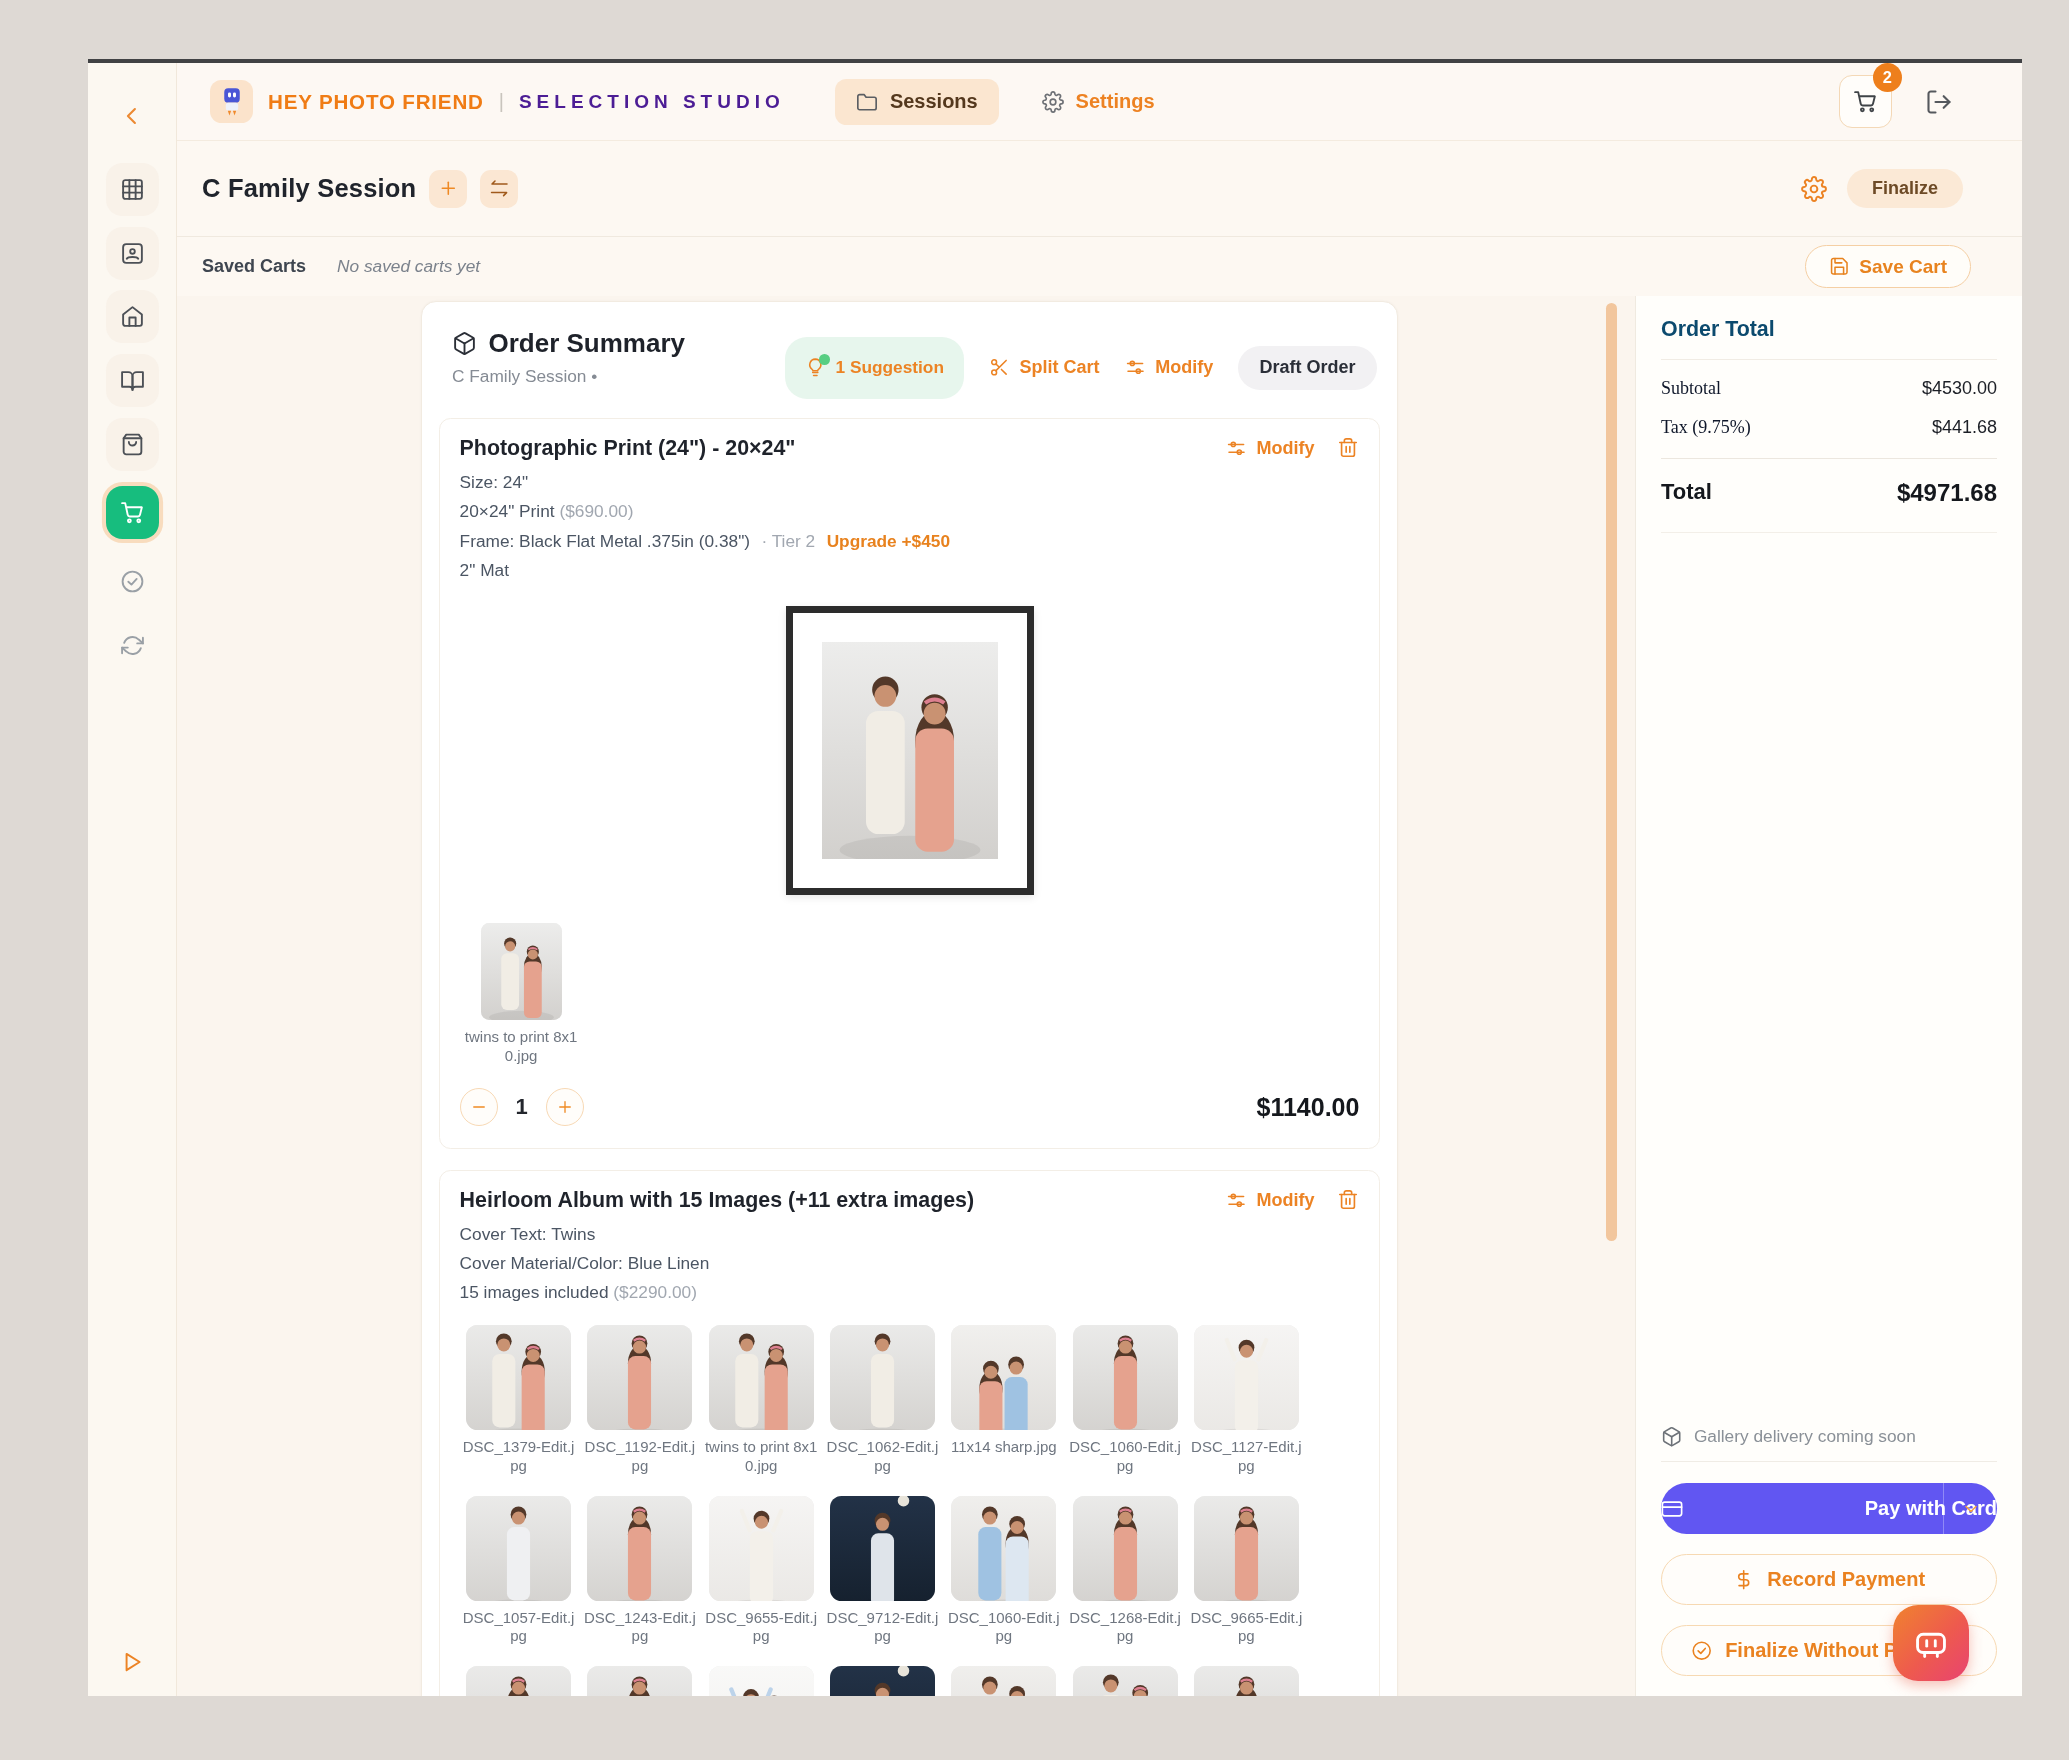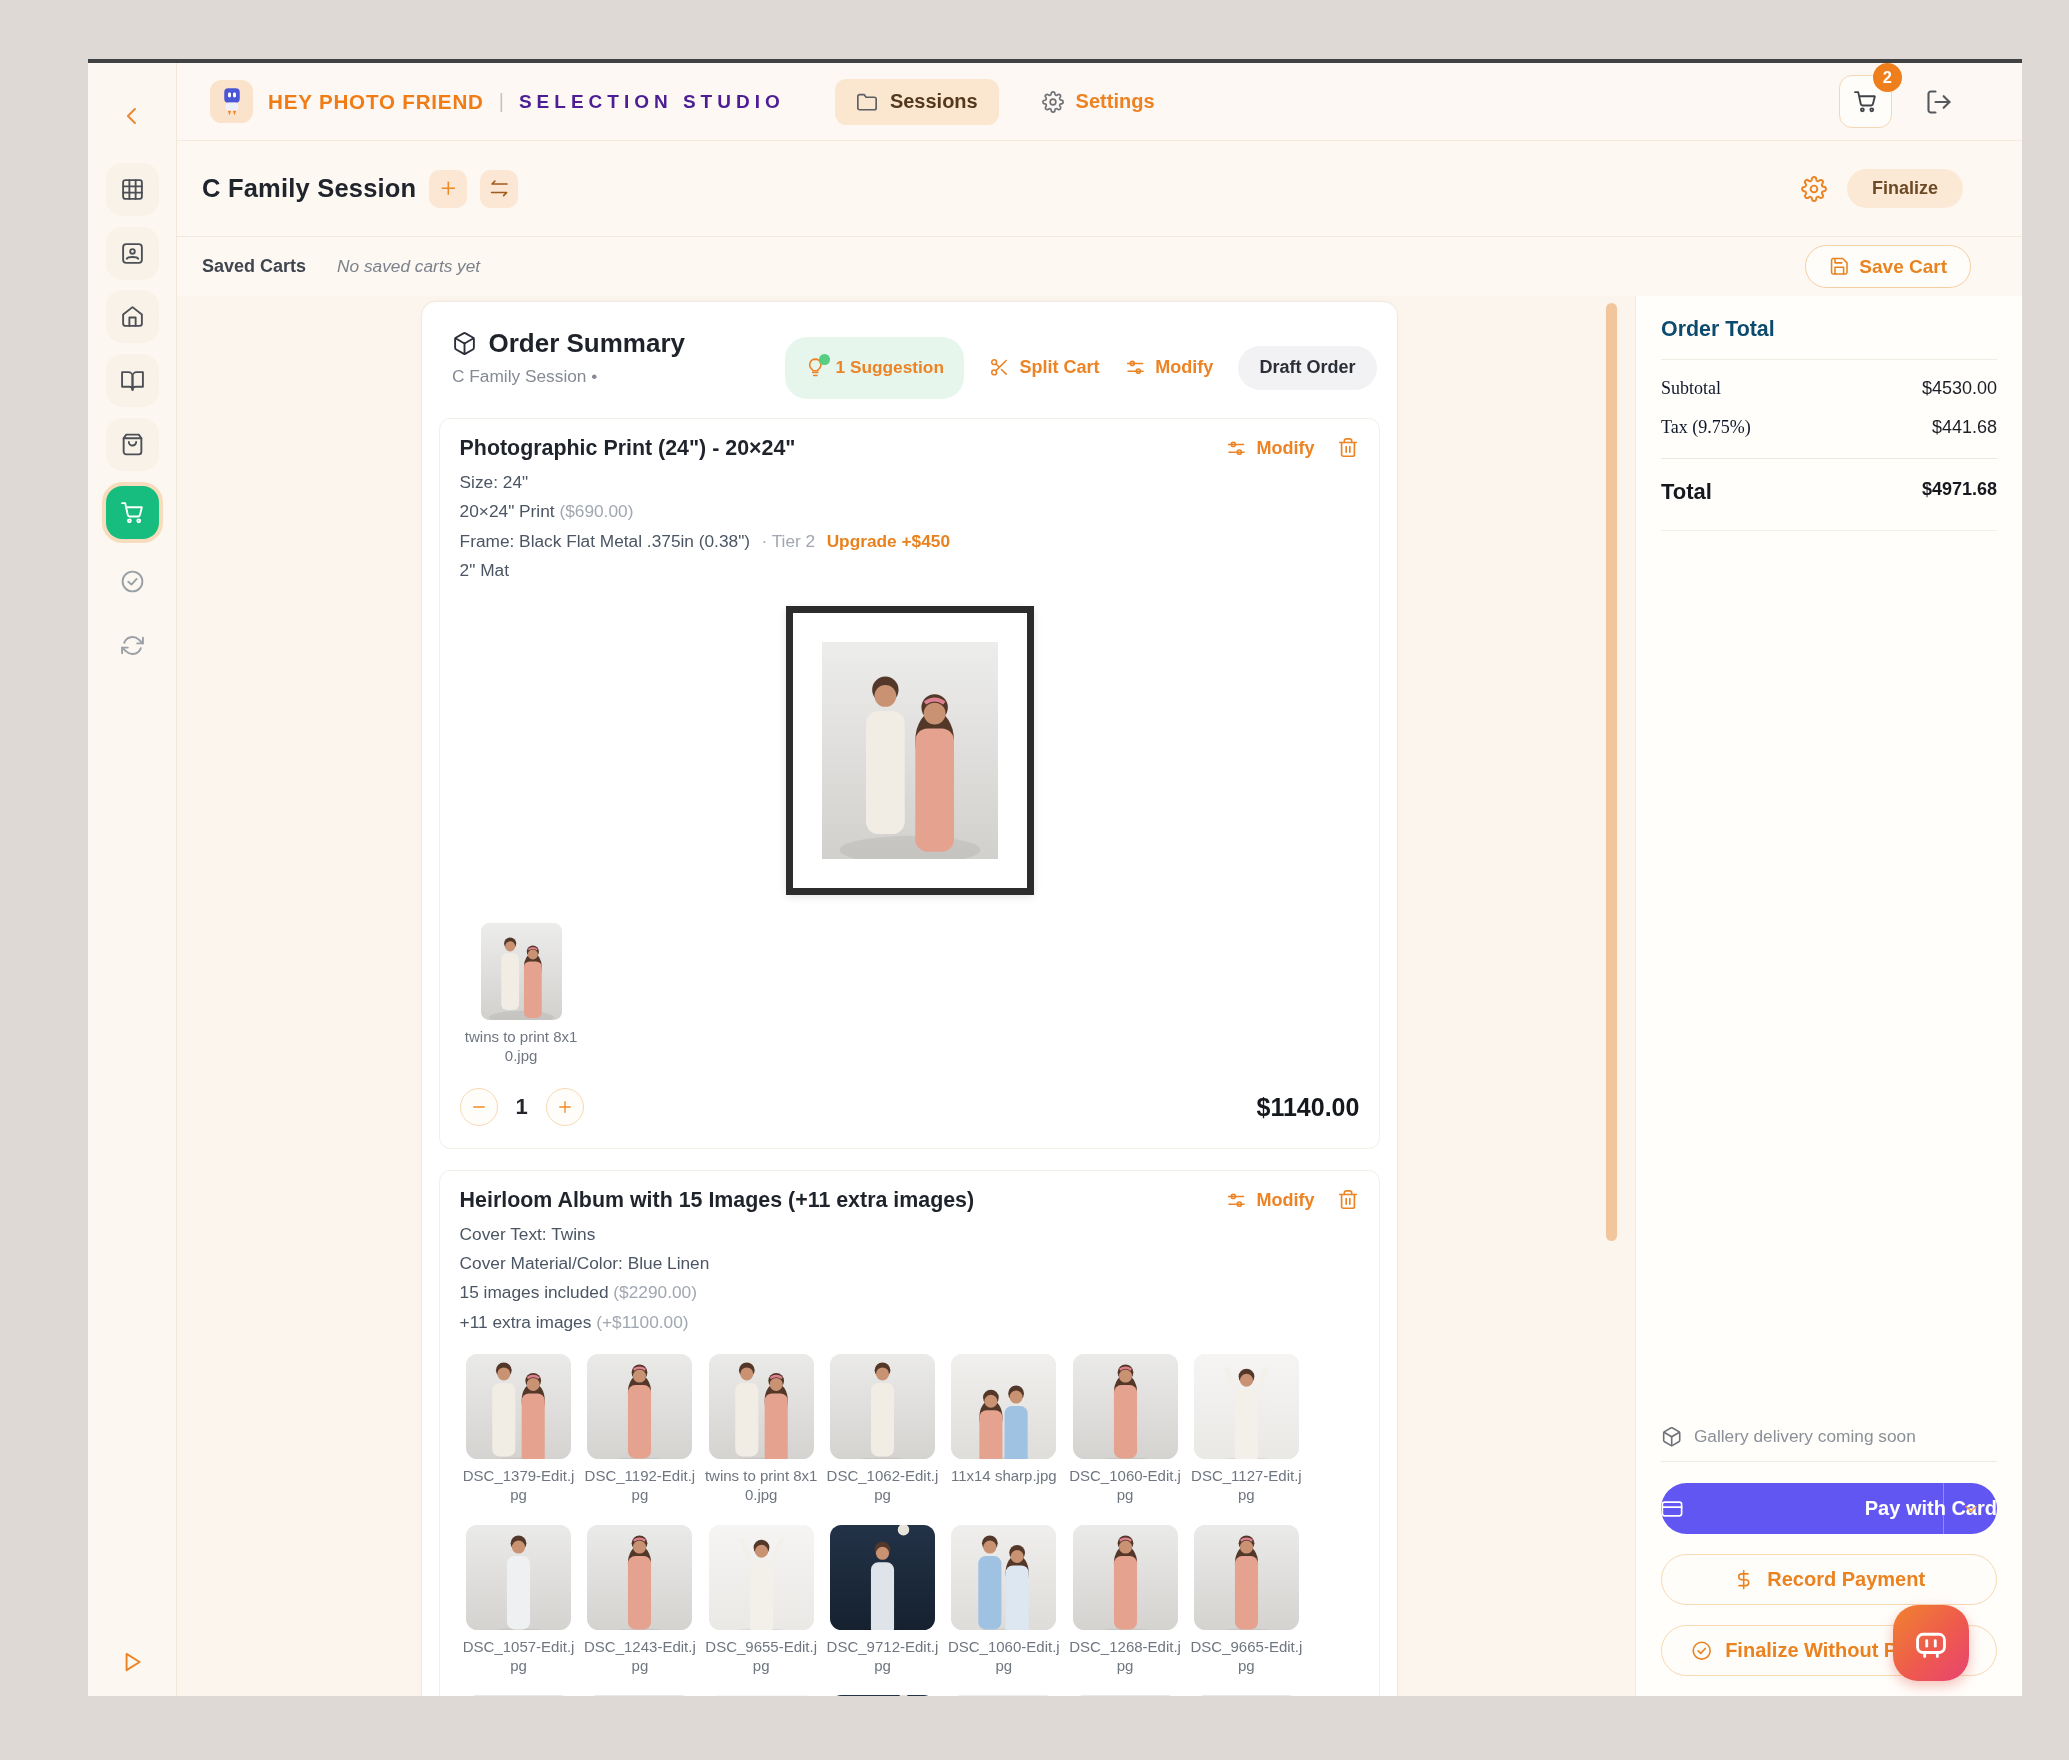--- a/index.html
+++ b/index.html
@@ -131,21 +131,21 @@
   
   .right-panel { width:387px; flex-shrink:0; background:#fffefb; border-left:0.8px solid #f0eae0;
                  display:flex; flex-direction:column; padding:21.4px 25px 20px; }
   .ot-title { font-size:21.4px; font-weight:800; color:#0c4a6e; padding-bottom:16.4px; border-bottom:0.8px solid #f1ece4; }
   .ot-row { display:flex; justify-content:space-between; font-size:18px; margin-top:18px; }
   .ot-row .lbl { color:#0f172a;font-family:Liberation Serif, serif; }
   .ot-row .val { color:#1c1f26; }
   .total-row { display:flex; justify-content:space-between; margin-top:20px; padding-top:20px;
                border-top:0.8px solid #ece7df; }
   .total-row .lbl { font-size:22px; font-weight:800; color:#15181d; }
-  .total-row .val { font-size:18px; font-weight:800; color:#15181d; }
+  .total-row .val { font-size:24px; font-weight:800; color:#15181d; }
   .ot-tail { margin-top:25px; border-top:0.8px solid #f3efe8; }
   .panel-footer { margin-top:auto; }
   .gallery-note { display:flex; align-items:center; gap:11.5px; color:#8a9097; font-size:17.3px;
                   padding-bottom:13px; border-bottom:0.8px solid #f0ece5; }
   .gallery-note .t-ic { width:21.4px; height:21.4px; color:#6d7278; }
   .pay-btn { position:relative; margin-top:21.4px; width:100%; height:51px; border-radius:25.5px; border:none;
              background:#6156f2; color:#ffffff; font-size:20px; font-weight:700; cursor:pointer;
              display:flex; align-items:center; justify-content:space-between; gap:13px; font-family:inherit; }
   .pay-btn .t-ic { width:22px; height:22px; }
   .pay-caret { position:absolute; right:0; top:0; bottom:0; width:54px; border-left:0.8px solid rgba(255,255,255,.30);
@@ -510,24 +510,20 @@
                 </div>
               </section>
 
               <section class="item-card">
                 <h2 class="item-title">Heirloom Album with 15 Images (+11 extra images)</h2>
                 <div class="d-line">Cover Text: Twins</div>
                 <div class="d-line">Cover Material/Color: Blue Linen</div>
                 <div class="d-line">
                   <span>15 images included</span>
                   <span class="muted">($2290.00)</span>
-                </div>
-                <div class="d-line">
-                  <span>+11 extra images</span>
-                  <span class="muted">(+$1100.00)</span>
                 </div>
                 <div class="item-actions">
                   <button class="link-btn">
                     <span class="t-ic">
                         <svg viewBox="0 0 24 24" fill="none" stroke="currentColor" stroke-width="1.8" stroke-linecap="round" stroke-linejoin="round">
                           <line x1="3" y1="7.5" x2="20.5" y2="7.5"></line>
                           <line x1="3.5" y1="16.5" x2="21" y2="16.5"></line>
                           <circle cx="8.5" cy="7.5" r="2.4"></circle>
                           <circle cx="15.5" cy="16.5" r="2.4"></circle>
                         </svg>

